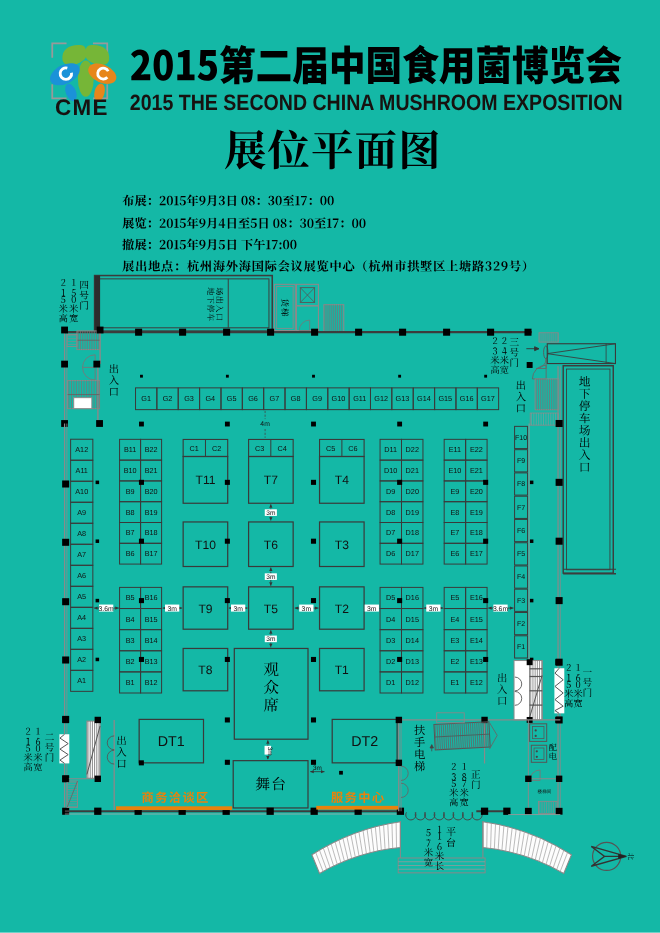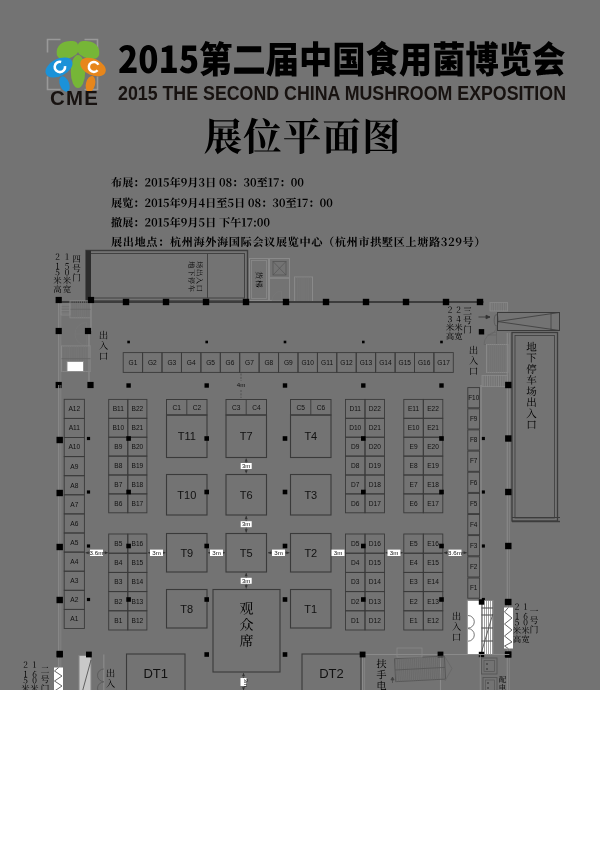--- a/index.html
+++ b/index.html
@@ -1,14 +1,14 @@
 <!DOCTYPE html>
 <html><head><meta charset="utf-8"><style>
 html,body{margin:0;padding:0;background:#fff;}
-#page{position:relative;width:600px;height:690px;overflow:hidden;background:#737373;}
+#page{position:relative;width:600px;height:848px;overflow:hidden;background:#14b8a6;}
 text{user-select:none}
 </style></head><body>
 <div id="page">
 <svg width="600" height="848" viewBox="0 0 600 848">
 <defs>
 <path id="g0" d="M42 0H558V-150H422C388 -150 337 -145 300 -140C414 -255 524 -396 524 -524C524 -666 424 -758 280 -758C174 -758 106 -721 33 -643L130 -547C166 -585 205 -619 256 -619C316 -619 353 -582 353 -514C353 -406 228 -271 42 -102Z"></path>
 <path id="g1" d="M305 14C462 14 568 -120 568 -376C568 -631 462 -758 305 -758C148 -758 41 -632 41 -376C41 -120 148 14 305 14ZM305 -124C252 -124 209 -172 209 -376C209 -579 252 -622 305 -622C358 -622 400 -579 400 -376C400 -172 358 -124 305 -124Z"></path>
 <path id="g2" d="M78 0H548V-144H414V-745H283C231 -712 179 -692 99 -677V-567H236V-144H78Z"></path>
 <path id="g3" d="M285 14C428 14 554 -83 554 -250C554 -411 448 -485 322 -485C294 -485 272 -481 245 -470L256 -596H521V-745H103L84 -376L162 -325C206 -353 226 -361 267 -361C331 -361 376 -321 376 -246C376 -169 331 -130 259 -130C200 -130 148 -161 106 -201L25 -89C84 -31 166 14 285 14Z"></path>
 <path id="g4" d="M603 -865C584 -805 554 -744 516 -694V-783H299L321 -830L189 -865C155 -778 94 -687 28 -631C54 -619 96 -598 126 -579H122V-461H415V-423H158C151 -331 136 -220 121 -145H300C226 -95 131 -52 37 -26C67 1 108 54 128 88C231 51 333 -9 415 -82V95H557V-145H770C766 -109 760 -90 753 -82C743 -74 734 -73 719 -73C700 -72 662 -73 623 -77C645 -42 662 13 664 55C715 56 763 55 792 51C825 47 852 38 876 11C902 -18 913 -85 921 -215C923 -232 924 -265 924 -265H557V-305H866V-579H795L894 -619C885 -637 871 -659 854 -681H973V-784H726L744 -832ZM287 -305H415V-265H282ZM557 -461H723V-423H557ZM163 -579C189 -608 215 -642 240 -680H256C276 -647 296 -608 307 -579ZM566 -579H346L437 -614C430 -633 417 -656 403 -680H505C492 -663 477 -648 462 -635C489 -623 534 -599 566 -579ZM604 -579C628 -608 652 -643 675 -681H698C723 -648 749 -608 763 -579Z"></path>

